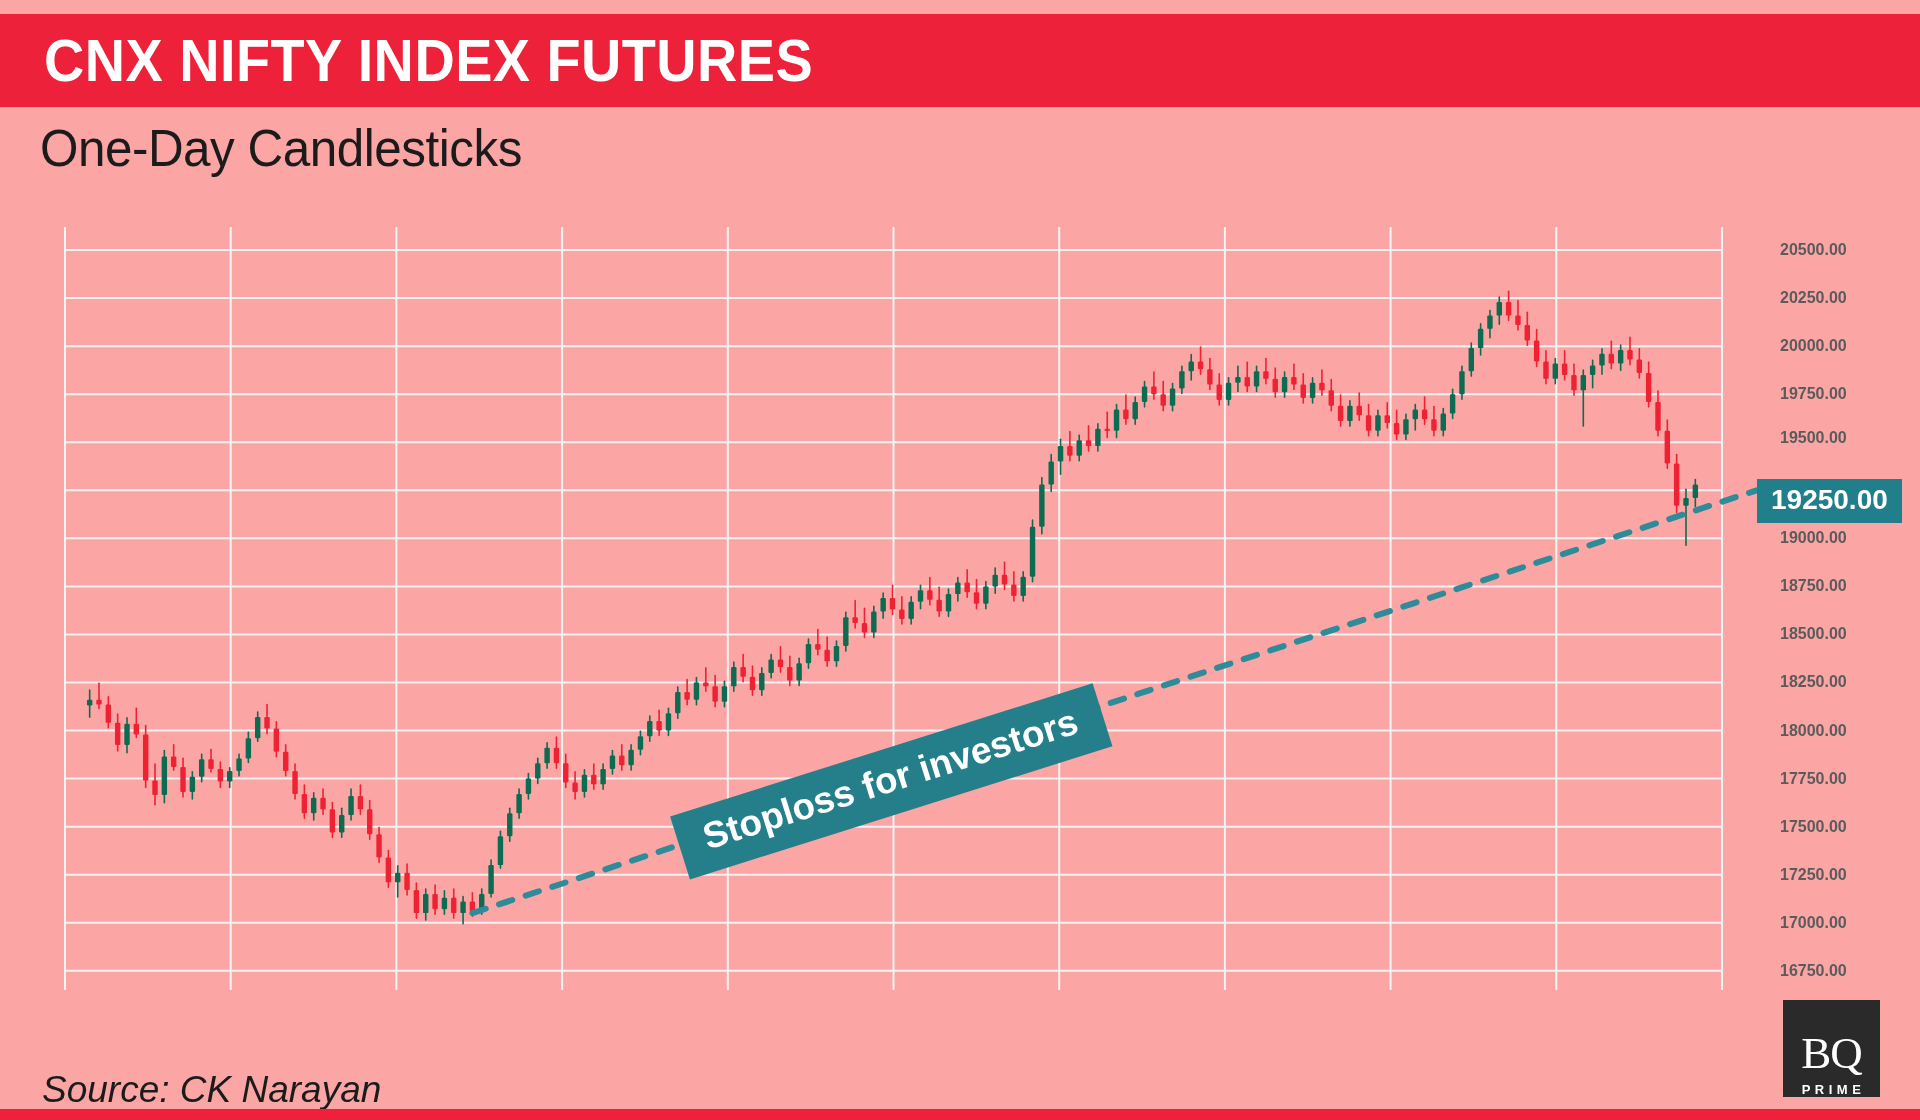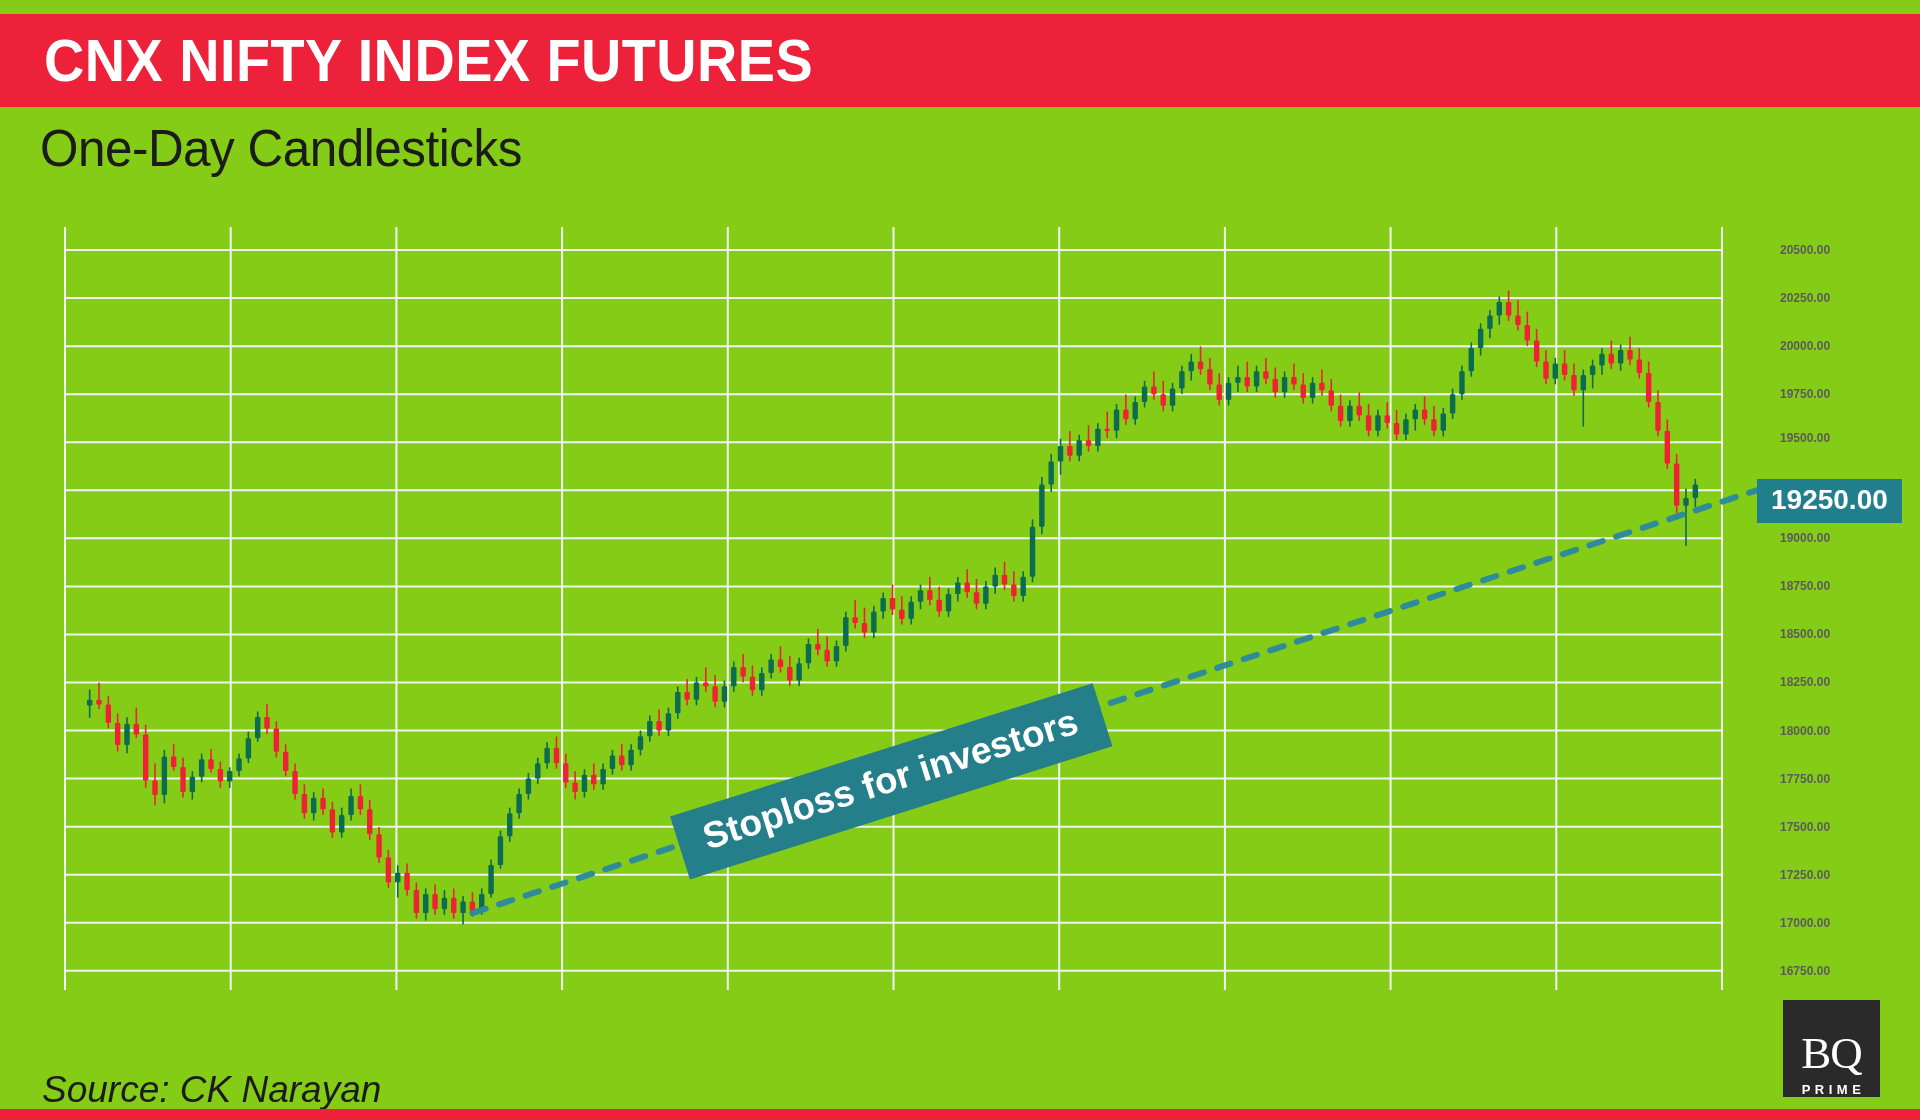--- a/index.html
+++ b/index.html
@@ -11,21 +11,21 @@
     width: 1920px;
     height: 1120px;
     font-family: "Liberation Sans", sans-serif;
     overflow: hidden;
     position: relative;
   }
   .page {
     position: relative;
     width: 1920px;
     height: 1120px;
-    background: #84cc16;
+    background: #fca5a5;
     box-sizing: border-box;
   }
 
   
   .header-bar {
     position: absolute;
     left: 0;
     top: 14px;
     width: 1920px;
     height: 93px;
@@ -75,21 +75,21 @@
     position: absolute;
     left: 1780px;
     top: 215px;
     width: 140px;
     height: 790px;
     pointer-events: none;
   }
   .ylabel {
     position: absolute;
     left: 0;
-    font-size: 12px;
+    font-size: 16px;
     font-weight: bold;
     color: #5b5b5b;
     font-family: "Liberation Sans", sans-serif;
     transform: translateY(-50%);
     white-space: nowrap;
   }
 
   
   .price-badge {
     position: absolute;

